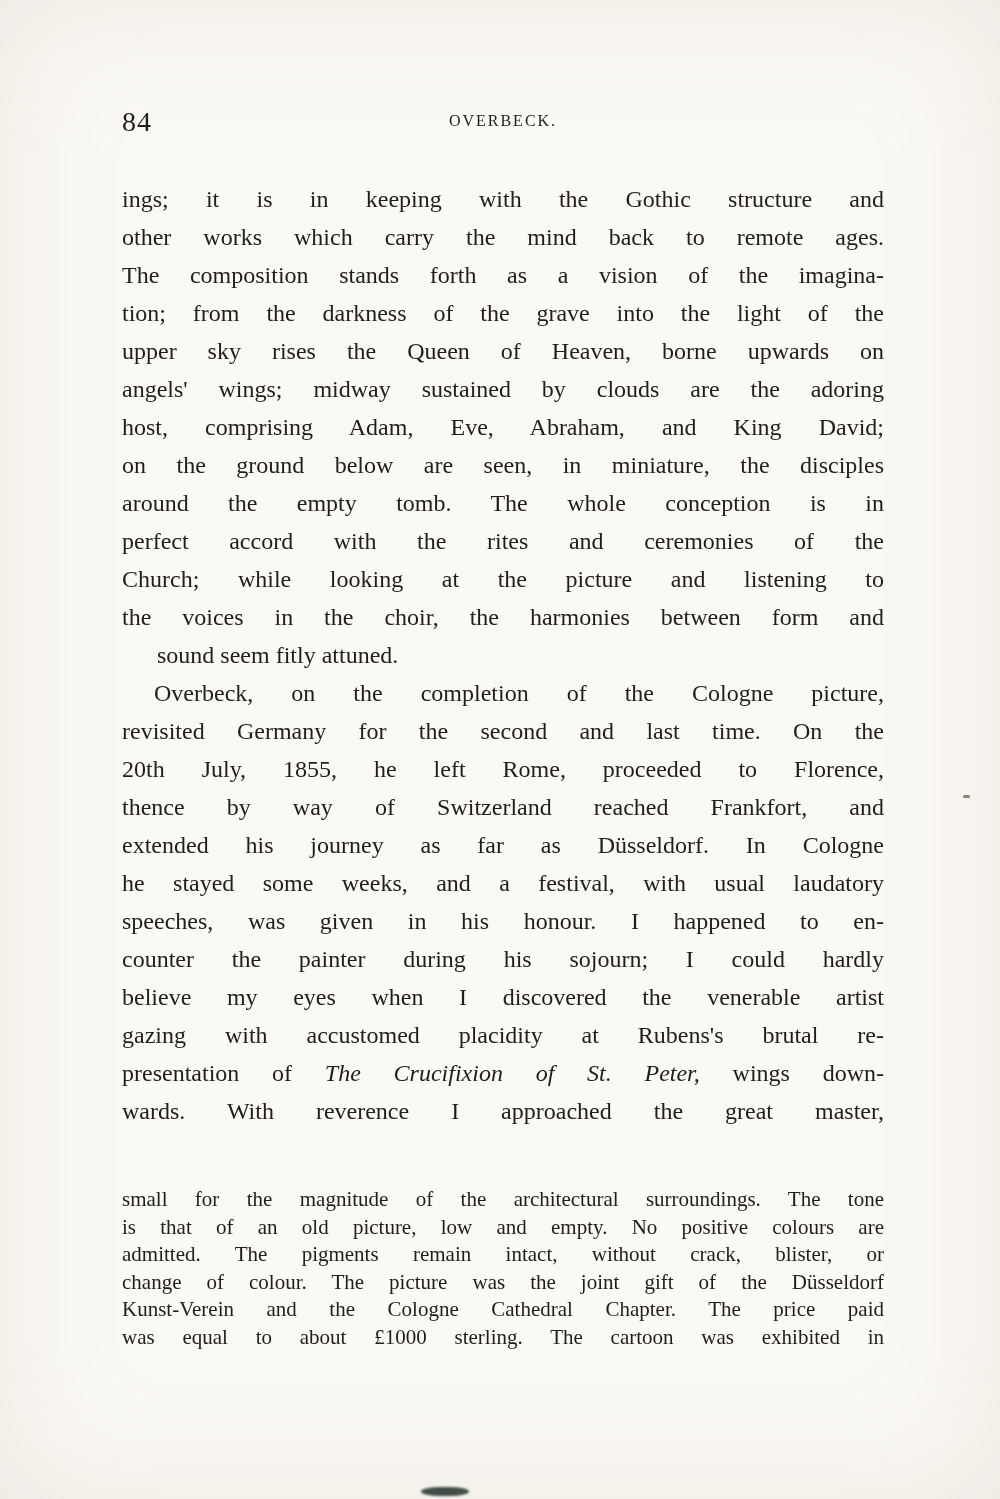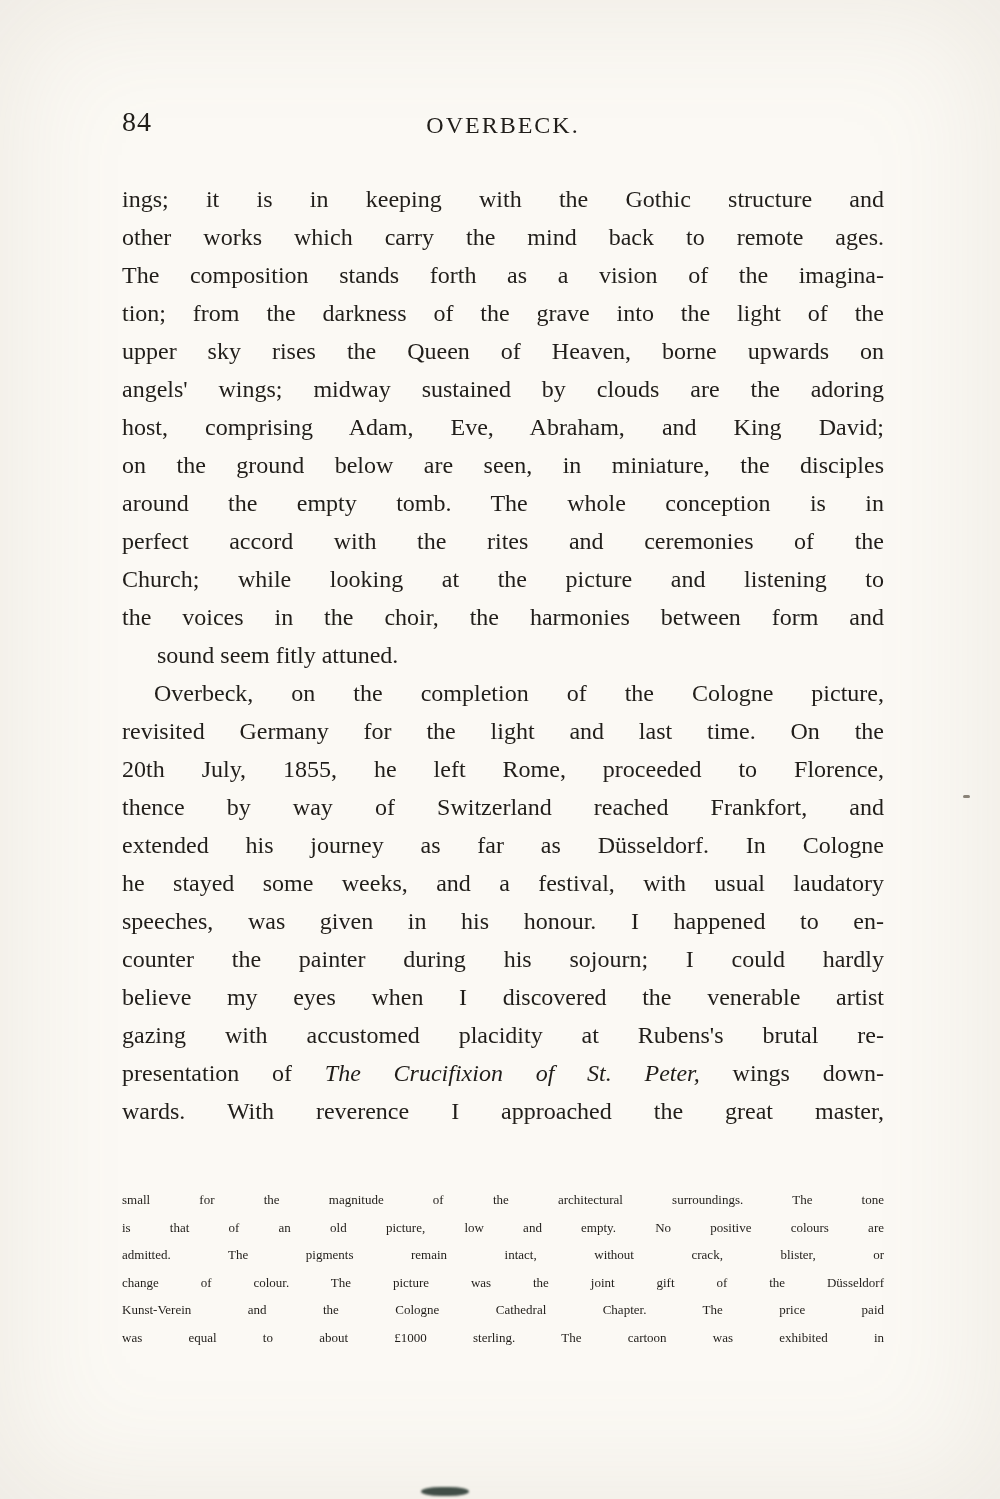--- a/index.html
+++ b/index.html
@@ -30,21 +30,21 @@
     top: 0;
     font-size: 28px;
     letter-spacing: 1px;
   }
   .running-head {
     position: absolute;
     left: 0;
     right: 0;
     top: 6px;
     text-align: center;
-    font-size: 24px;
+    font-size: 16px;
     letter-spacing: 2px;
   }
   .body-text {
     position: absolute;
     top: 180px;
     left: 122px;
     width: 762px;
   }
   .para { margin: 0; }
   .line {
@@ -56,21 +56,21 @@
   .line.last { text-align-last: left; margin-left: 35px; }
   .indented .line:first-child { text-indent: 32px; }
   .italic { font-style: italic; }
   .footnote {
     position: absolute;
     top: 1186px;
     left: 122px;
     width: 762px;
   }
   .footnote .line {
-    font-size: 13px;
+    font-size: 21px;
     line-height: 27.5px;
   }
   
   .artifact-dash {
     position: absolute;
     left: 963px;
     top: 795px;
     width: 7px;
     height: 3px;
     background: #8a8378;
@@ -108,21 +108,21 @@
         <div class="line"><span>host, comprising Adam, Eve, Abraham, and King David;</span></div>
         <div class="line"><span>on the ground below are seen, in miniature, the disciples</span></div>
         <div class="line"><span>around the empty tomb. The whole conception is in</span></div>
         <div class="line"><span>perfect accord with the rites and ceremonies of the</span></div>
         <div class="line"><span>Church; while looking at the picture and listening to</span></div>
         <div class="line"><span>the voices in the choir, the harmonies between form and</span></div>
         <div class="line last"><span>sound seem fitly attuned.</span></div>
       </div>
     <div class="para indented justify-last">
         <div class="line"><span>Overbeck, on the completion of the Cologne picture,</span></div>
-        <div class="line"><span>revisited Germany for the light and last time. On the</span></div>
+        <div class="line"><span>revisited Germany for the second and last time. On the</span></div>
         <div class="line"><span>20th July, 1855, he left Rome, proceeded to Florence,</span></div>
         <div class="line"><span>thence by way of Switzerland reached Frankfort, and</span></div>
         <div class="line"><span>extended his journey as far as Düsseldorf. In Cologne</span></div>
         <div class="line"><span>he stayed some weeks, and a festival, with usual laudatory</span></div>
         <div class="line"><span>speeches, was given in his honour. I happened to en-</span></div>
         <div class="line"><span>counter the painter during his sojourn; I could hardly</span></div>
         <div class="line"><span>believe my eyes when I discovered the venerable artist</span></div>
         <div class="line"><span>gazing with accustomed placidity at Rubens's brutal re-</span></div>
         <div class="line"><span>presentation of </span><span class="italic">The Crucifixion of St. Peter,</span><span> wings down-</span></div>
         <div class="line"><span>wards. With reverence I approached the great master,</span></div>

